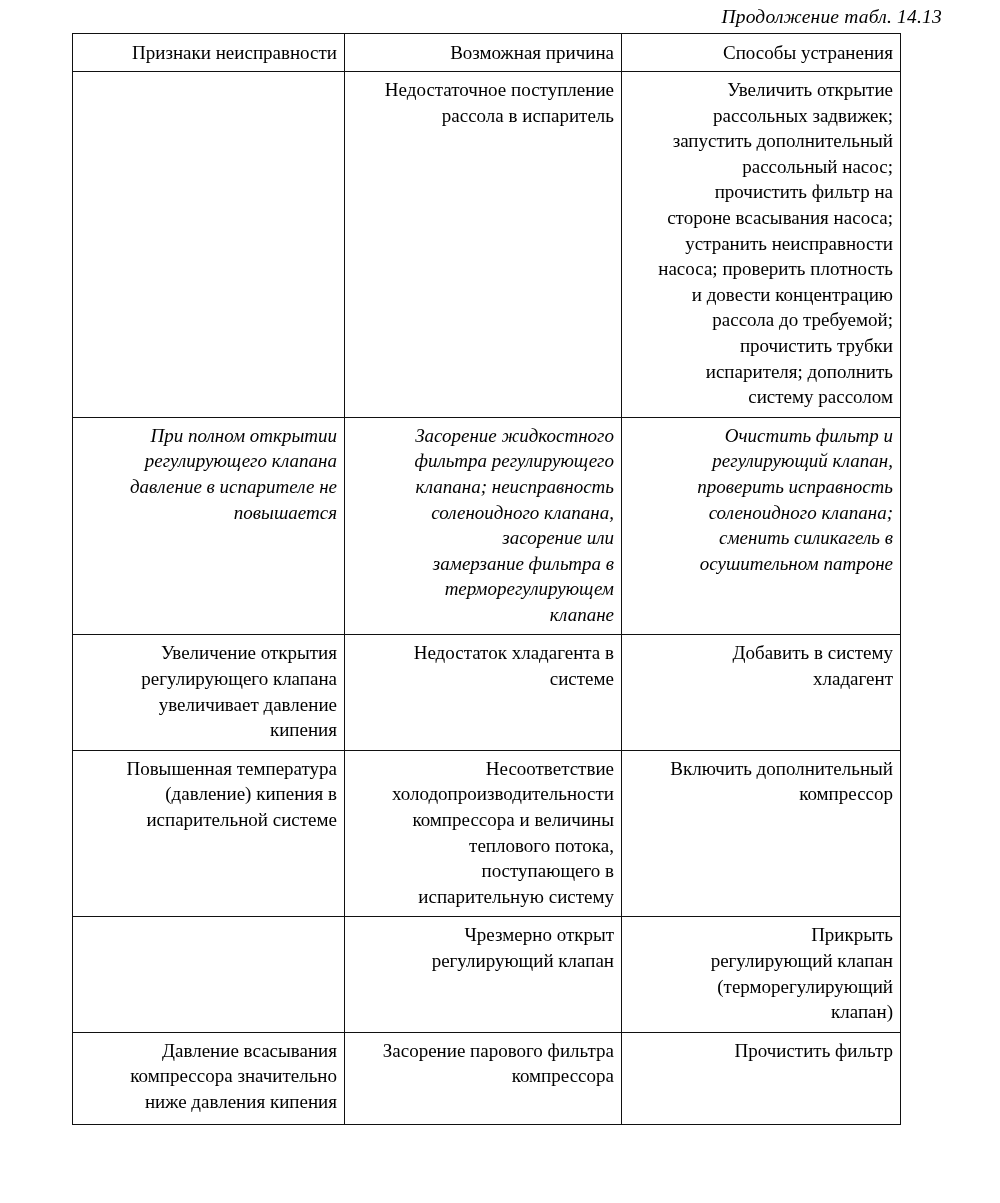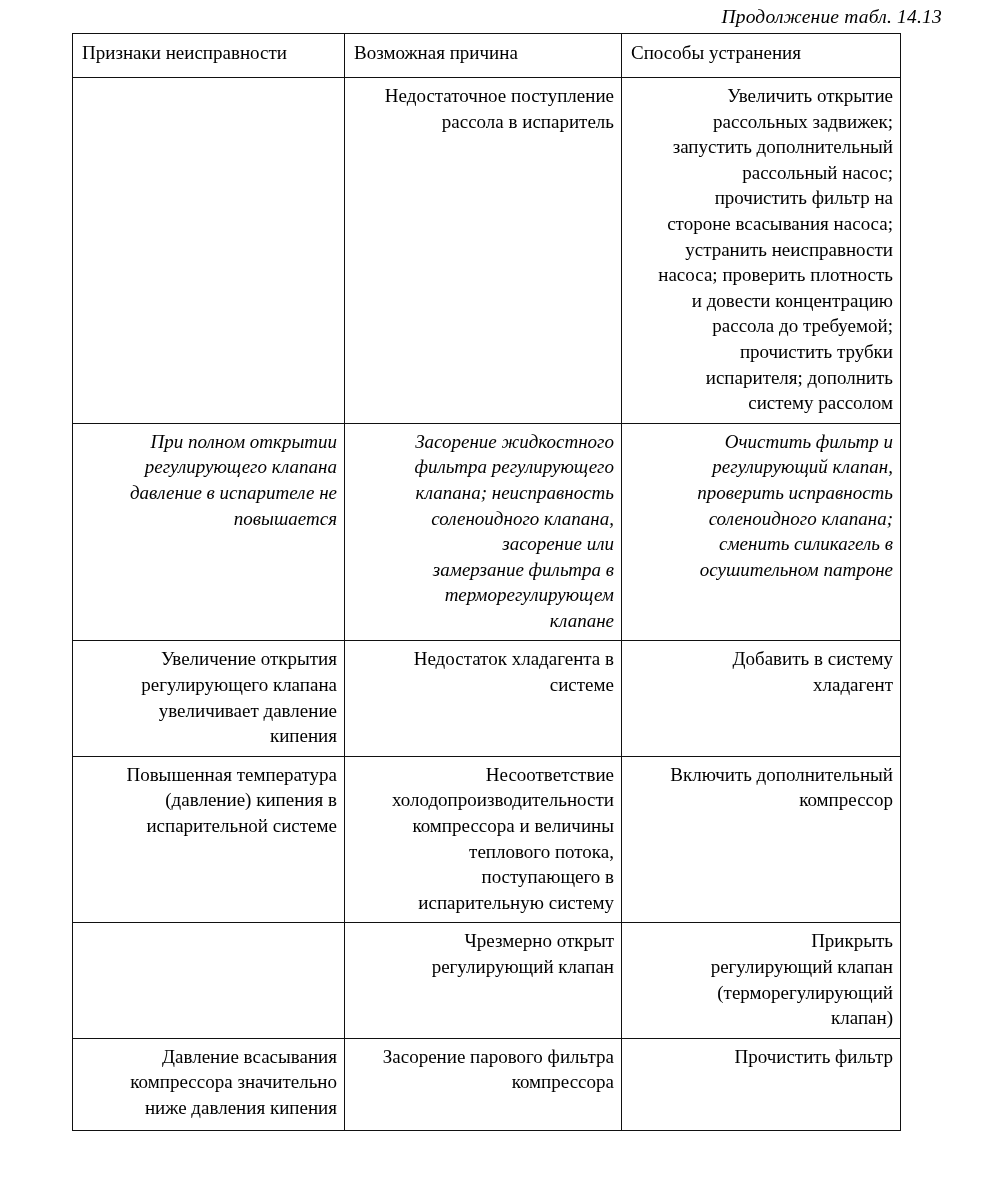--- a/index.html
+++ b/index.html
@@ -51,23 +51,23 @@
   table.fault-table td {
     border: 1.6px solid #111111;
     vertical-align: top;
     padding: 5px 7px 7px 9px;
     font-size: 19px;
     line-height: 25.6px;
     font-weight: normal;
     text-align: left;
   }
   table.fault-table th {
-    text-align: left;
+    text-align: right;
     padding-top: 4px;
-    padding-bottom: 9px;
+    padding-bottom: 3px;
     height: 30px;
     vertical-align: middle;
   }
   .cell-text {
     display: block;
     white-space: pre-line;
     text-align: right;
   }
   .empty-cell .cell-text { min-height: 1px; }
 </style>

